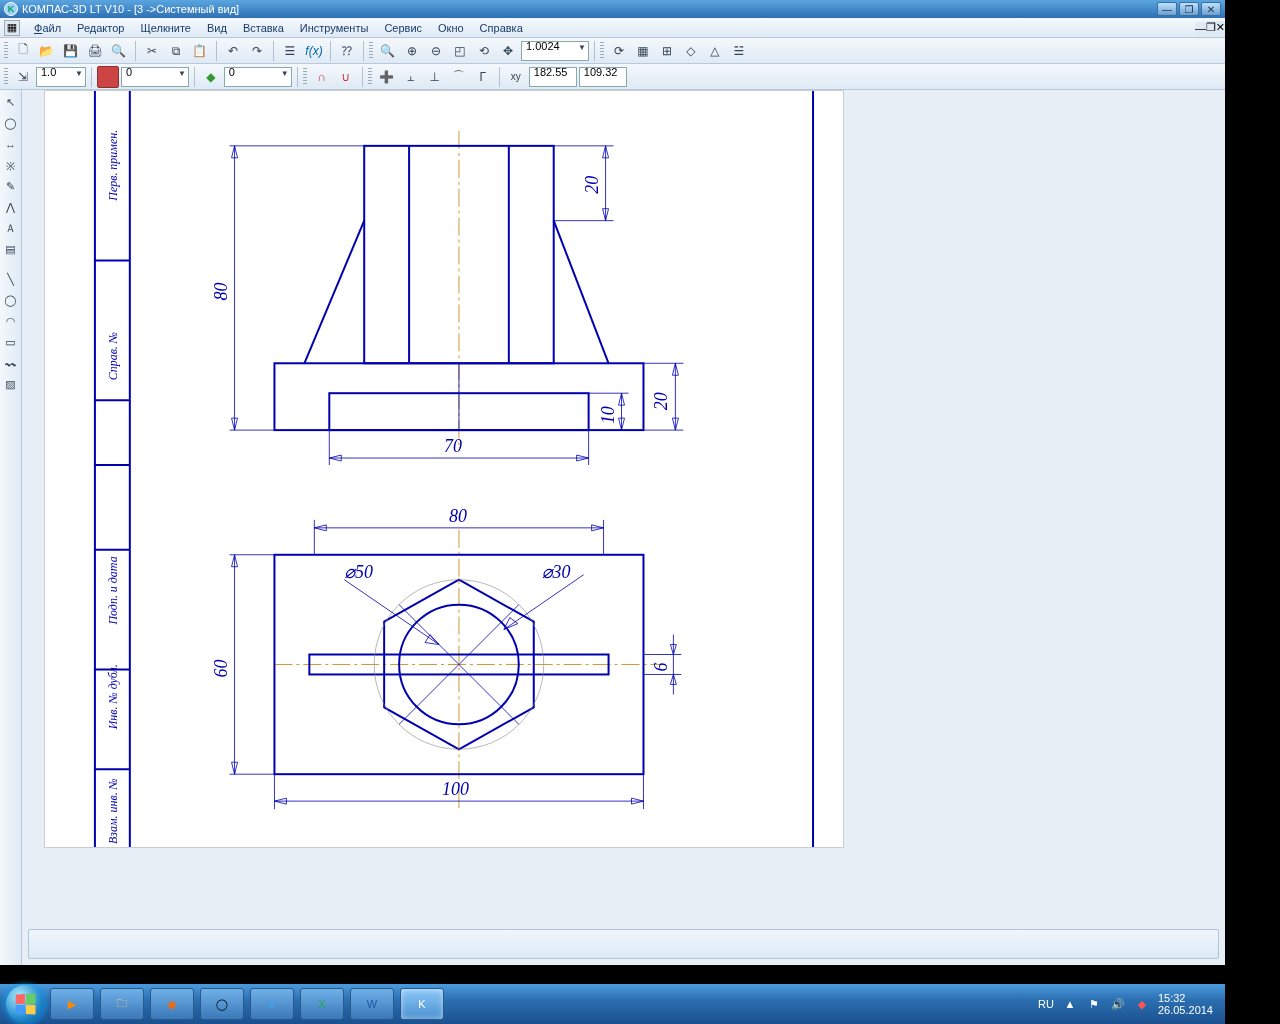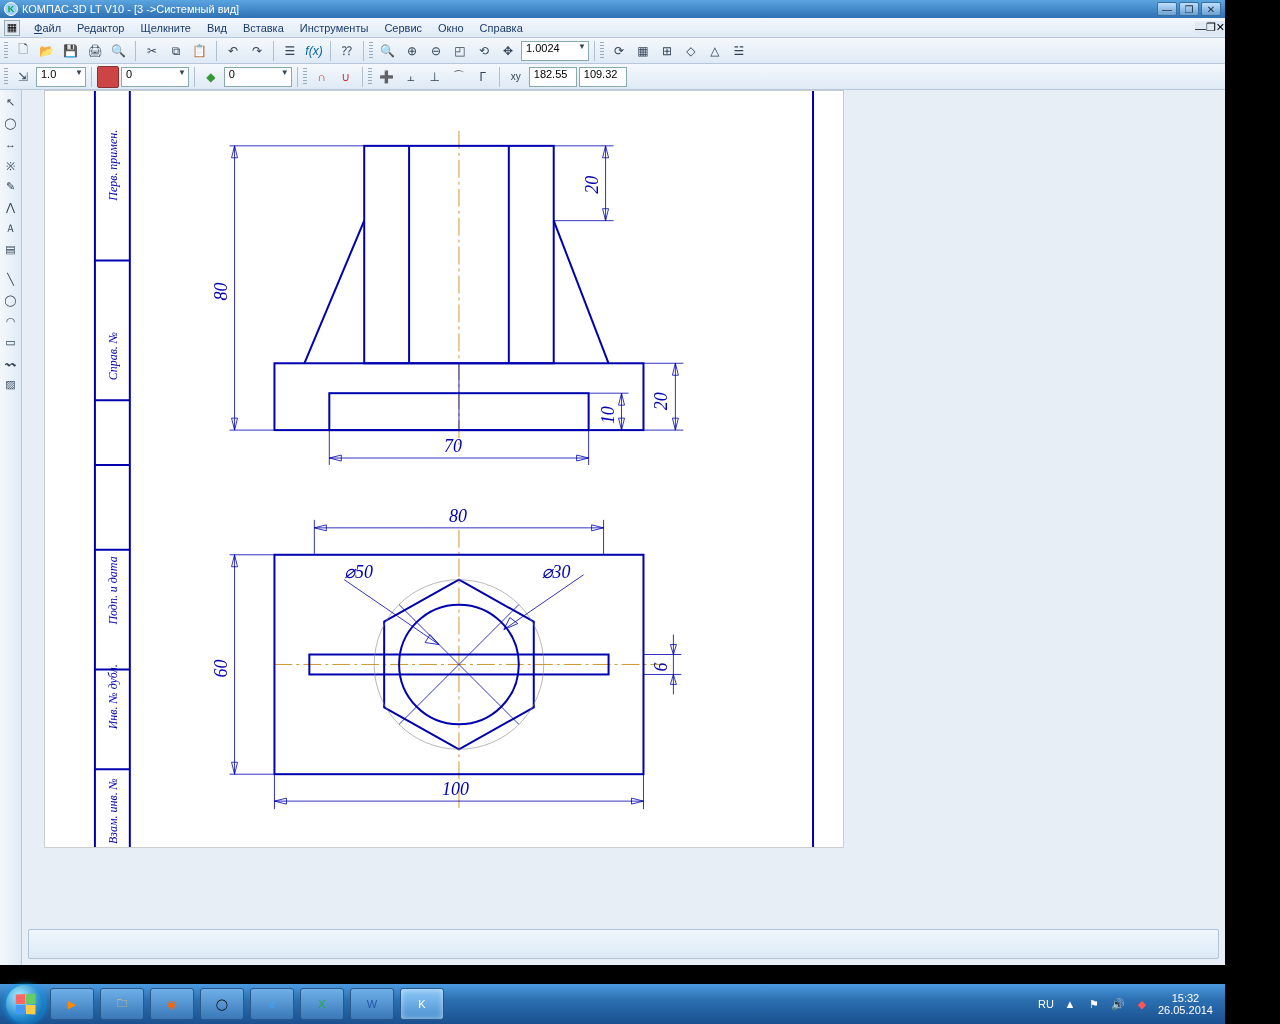--- a/index.html
+++ b/index.html
@@ -11,41 +11,41 @@
 .titlebar .wbtn{ width:20px;height:14px;background:linear-gradient(#bfe0ff,#6aa0d0);border:1px solid #3a70a0;border-radius:2px;margin-left:2px;display:flex;align-items:center;justify-content:center;color:#234;font-size:10px;}
 .menubar{ height:20px; background:linear-gradient(#f4f8fc,#dfeaf5); border-bottom:1px solid #b8c8dc; display:flex; align-items:center; padding-left:4px;}
 .menubar .micon{ width:16px;height:16px;background:#e0e8f0;border:1px solid #9ab;margin-right:6px;display:flex;align-items:center;justify-content:center;}
 .menubar .mitem{ padding:2px 8px; color:#1a3a6a;text-align:center; }
 .menubar .mitem u{ text-decoration:underline; }
 .menubar .sp{ flex:1;}
 .toolbar{ height:26px; background:linear-gradient(#f4f8fc,#dfeaf5); border-bottom:1px solid #b8c8dc; display:flex; align-items:center; padding:0 4px; gap:2px;}
 .tb-grip{ width:4px; height:18px; background:repeating-linear-gradient(#9ab 0 1px,transparent 1px 3px); margin-right:2px;}
 .tbtn{ width:22px;height:22px;border:1px solid transparent;border-radius:2px;display:flex;align-items:center;justify-content:center;font-size:12px;color:#345;}
 .tsep{ width:1px;height:20px;background:#b0c0d0;margin:0 3px;}
-.tdrop{ height:20px; border:1px solid #8aa; background:#fff; display:flex;align-items:flex-start; padding:0 2px 0 4px;font-size:11px;}
+.tdrop{ height:20px; border:1px solid #8aa; background:#fff; display:flex;align-items:flex-end; padding:0 2px 8px 4px;font-size:11px;}
 .tdrop .dv{ min-width:50px; }
 .tdrop .ar{ font-size:8px;color:#345;margin-left:2px;}
 .ltool{ width:22px; background:linear-gradient(90deg,#f4f8fc,#dfeaf5); border-right:1px solid #b8c8dc; display:flex;flex-direction:column;align-items:center;gap:1px;padding-top:2px;}
 .ltool .tbtn{ width:20px;height:20px;font-size:11px;}
 .workarea{ flex:1; display:flex; background:#e8eef5;}
 .canvas-wrap{ flex:1; display:flex; flex-direction:column;}
 .canvas-scroll{ flex:1; overflow:hidden; background:#e8eef5; position:relative;}
 .sheet{ position:absolute; left:22px; top:0; width:800px; height:758px; background:#fff; border:1px solid #ccc;}
 svg.drawing{ width:100%; height:100%; }
 .cmd-bar{ height:30px; background:linear-gradient(#f0f6fc,#dceaf6); border:1px solid #b0c4da; margin:6px; border-radius:2px;}
 .status{ height:28px; background:linear-gradient(#f4f8fc,#dfeaf5); border-top:1px solid #b8c8dc; display:flex;align-items:center;padding:0 6px;color:#234;font-size:11px;}
 .taskbar{ position:absolute; left:0; bottom:0; width:1225px; height:40px; background:linear-gradient(#4b9ae0 0%,#2b6fb0 40%,#1a5090 100%); display:flex;align-items:center;padding:0 6px;gap:4px;}
 .start{ width:38px;height:38px;border-radius:50%;background:radial-gradient(circle at 35% 30%,#aef,#28c 60%,#059);box-shadow:0 0 6px #0af;display:flex;align-items:center;justify-content:center;}
 .winlogo{ width:20px;height:20px;display:grid;grid-template:1fr 1fr/1fr 1fr;gap:1px;transform:perspective(30px) rotateY(-10deg);}
 .winlogo span:nth-child(1){background:#f66;} .winlogo span:nth-child(2){background:#6c6;} .winlogo span:nth-child(3){background:#49f;} .winlogo span:nth-child(4){background:#fc4;}
 .tskbtn{ width:44px;height:32px;background:linear-gradient(#6fb0e8,#3a78b8);border:1px solid #2a5888;border-radius:3px;display:flex;align-items:center;justify-content:center;margin-left:2px;}
 .tskbtn.active{ background:linear-gradient(#8cc8f8,#4a90d0); box-shadow:inset 0 0 6px #fff8;}
 .tray{ margin-left:auto; display:flex;align-items:center;gap:8px;color:#fff;font-size:11px;}
 .trayicon{ width:16px;height:16px;display:flex;align-items:center;justify-content:center;color:#fff;}
-.clock{ text-align:center; line-height:1.1; padding-right:6px;}
+.clock{ text-align:left; line-height:1.1; padding-right:6px;}
 .rightpane{ position:absolute; left:825px; top:0; width:400px; height:758px; background:#e8eef5;}
 .dim-text{ font-family:'Times New Roman',serif; font-style:italic; font-size:18px; fill:#0000b0;}
 .thick{ stroke:#0000b0; stroke-width:2; fill:none;}
 .thin{ stroke:#0000b0; stroke-width:0.8; fill:none;}
 .axis{ stroke:#c08000; stroke-width:0.8; stroke-dasharray:18 4 3 4; fill:none;}
 .graythin{ stroke:#888; stroke-width:0.6; fill:none;}
 .frame-text{ font-family:'Times New Roman',serif; font-style:italic; font-size:12px; fill:#0000b0;}
 </style>
 </head>
 <body>

